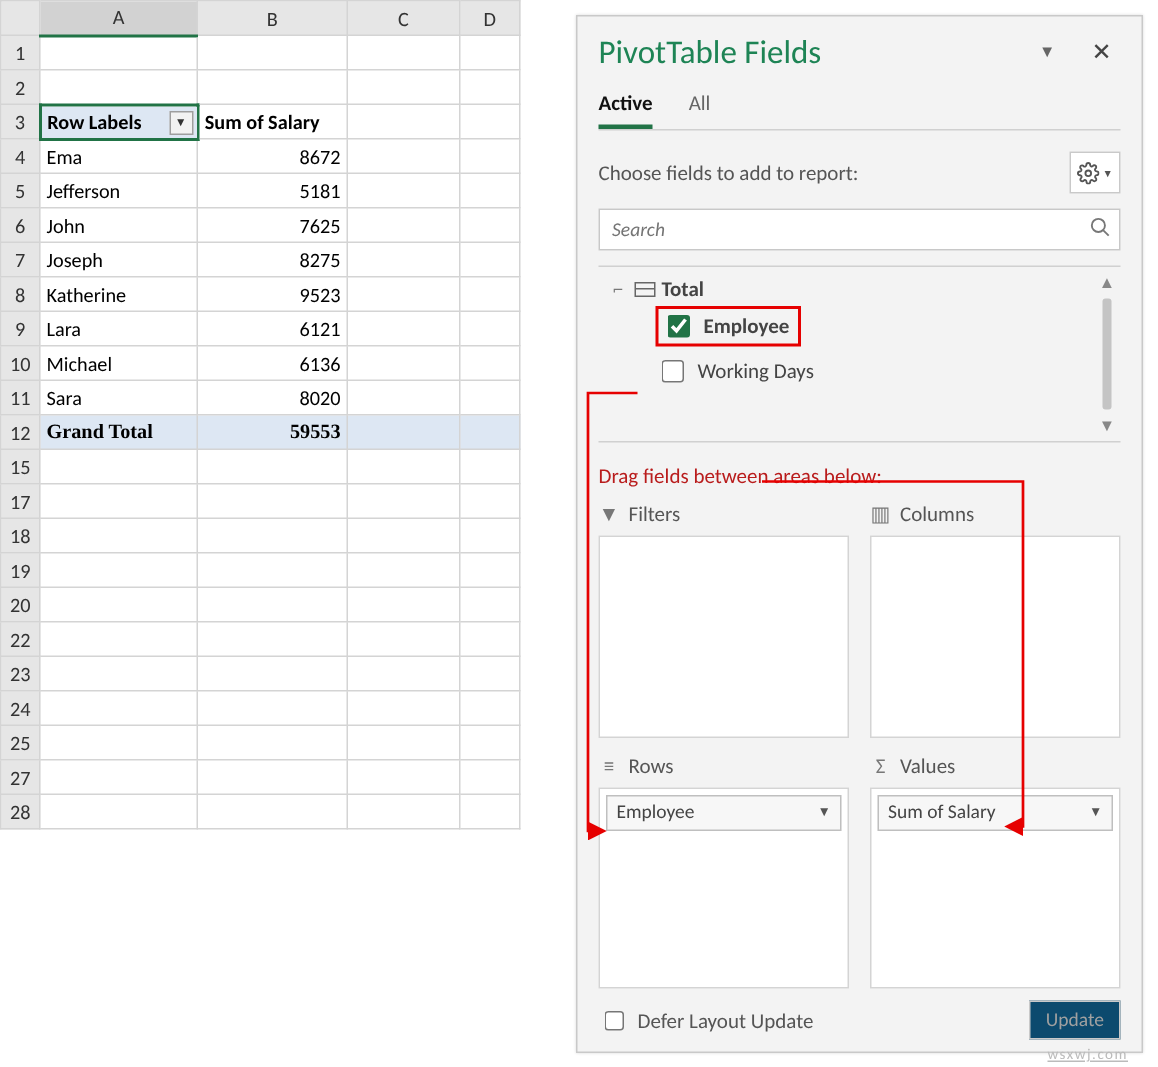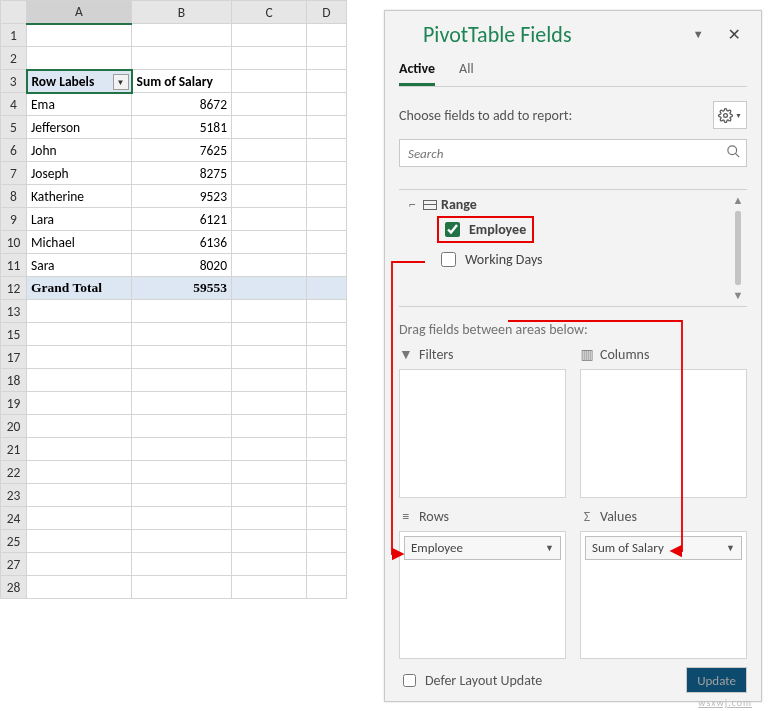--- a/index.html
+++ b/index.html
@@ -18,48 +18,48 @@
   .colD { width: 40px; }
 
   .pt-corner { position: relative; background: #dde7f3 !important; font-weight: bold; border: 2px solid #217346 !important; }
   .pt-corner .dropdown-btn { position: absolute; right: 2px; top: 3px; width: 16px; height: 16px; border: 1px solid #9e9e9e; background: #f2f2f2; display: flex; align-items: center; justify-content: center; font-size: 8px; color: #333; }
   .pt-sum-hdr { font-weight: bold; background:#fff; }
   .pt-total-row td { background: #dde7f3 !important; font-weight: bold; font-family: Liberation Serif, serif; }
   .num { text-align: right; }
 
   
   .panel { position: absolute; right: 10px; top: 10px; width: 378px; height: 692px; background: #f3f3f3; border: 1px solid #c9c9c9; box-shadow: 0 0 2px rgba(0,0,0,.15); display: flex; flex-direction: column; padding: 10px 14px 8px 14px; color: #444; }
-  .panel-title { display: flex; align-items: center; justify-content: flex-end; margin-left: 24px; }
+  .panel-title { display: flex; align-items: center; justify-content: flex-end; }
   .panel-title h2 { margin: 0; font-weight: normal; font-size: 22px; color: #1e8455; flex: 1; }
   .panel-title .caret { font-size: 11px; color: #666; margin: 0 18px 0 6px; }
   .panel-title .close { font-size: 16px; color: #444; background: none; border: none; }
 
   .tabs { display: flex; gap: 24px; margin-top: 12px; font-size: 14px; border-bottom: 1px solid #d0d0d0; }
   .tab { padding: 0 0 6px 0; color: #666; cursor: pointer; }
   .tab.active { color: #111; font-weight: 600; border-bottom: 3px solid #217346; }
 
   .choose-row { display:flex; align-items:center; justify-content: space-between; margin: 14px 0 10px; font-size: 14px; color: #555;}
   .gear-btn { width: 34px; height: 28px; border: 1px solid #c9c9c9; background: #fff; display:flex; align-items:center; justify-content:center; font-size:8px; }
 
-  .search { position: relative; margin-bottom: 22px; }
+  .search { position: relative; margin-bottom: 10px; }
   .search input { width: 100%; height: 28px; border: 1px solid #c8c8c8; padding: 0 28px 0 8px; background: #fff; font-size: 13px; color: #888; font-style: italic; }
   .search .mag { position: absolute; right: 6px; top: 5px; font-size: 14px; color: #777; }
 
   .fields-box { height: 118px; border-top: 1px solid #d0d0d0; border-bottom: 1px solid #d0d0d0; display: flex; }
   .field-tree { flex: 1; padding-top: 6px; font-size: 14px; }
   .tree-range { display:flex; align-items:center; gap:4px; padding-left: 6px; }
   .tree-range .row-icon { width:14px; height:10px; border:1px solid #666; display:inline-block; position:relative; }
   .tree-range .row-icon::before { content:""; position:absolute; left:0; right:0; top:3px; height:1px; background:#666; }
   .field-item { display:flex; align-items:center; gap:6px; padding: 3px 0 3px 38px; }
   .field-item input[type=checkbox] { width:15px; height:15px; accent-color:#217346; }
   .boxed { border: 2.5px solid #e60000; padding: 1px 6px 1px 2px; display:inline-flex; align-items:center; gap:6px; }
   .fields-scroll { width: 18px; display:flex; flex-direction:column; justify-content:space-between; align-items:center; color:#888; font-size:11px; padding:4px 0; }
   .scroll-thumb { width: 6px; flex: 1; background: #c4c4c4; margin: 4px 0; border-radius: 2px; }
 
-  .drag-label { margin: 14px 0 8px; font-size: 14px; color: #737373; }
+  .drag-label { margin: 14px 0 8px; font-size: 14px; color: #b91c1c; }
   .areas { flex: 1; display: grid; grid-template-columns: 1fr 1fr; grid-template-rows: 1fr 1fr; gap: 10px 14px; }
   .area { display:flex; flex-direction:column; }
   .area-hdr { display:flex; align-items:center; gap:6px; font-size: 14px; color: #555; margin-bottom: 6px; }
   .area-body { flex:1; border: 1px solid #d4d4d4; background: #fff; padding: 4px; }
   .area-item { height: 24px; border: 1px solid #bfbfbf; background: #f7f7f7; display:flex; align-items:center; justify-content: space-between; padding: 0 6px; font-size: 13px; }
   .area-item .caret2 { font-size: 9px; color:#555; }
 
   .footer { display:flex; align-items:center; justify-content: space-between; margin-top: 8px; }
   .defer { display:flex; align-items:center; gap:6px; font-size: 14px; color:#555; }
   .update-btn { height: 26px; padding: 0 10px; border: 1px solid #c9c9c9; background: #0c4a6e; color: #a0a0a0; font-size: 13px; }
@@ -172,27 +172,20 @@
           <td></td>
         </tr>
   <tr class="pt-total-row">
           <th class="row-hdr">12</th>
           <td>Grand Total</td>
           <td class="num">59553</td>
           <td></td>
           <td></td>
         </tr>
   <tr>
-          <th class="row-hdr">13</th>
-          <td></td>
-          <td></td>
-          <td></td>
-          <td></td>
-        </tr>
-  <tr>
           <th class="row-hdr">15</th>
           <td></td>
           <td></td>
           <td></td>
           <td></td>
         </tr>
   <tr>
           <th class="row-hdr">17</th>
           <td></td>
           <td></td>
@@ -208,27 +201,20 @@
         </tr>
   <tr>
           <th class="row-hdr">19</th>
           <td></td>
           <td></td>
           <td></td>
           <td></td>
         </tr>
   <tr>
           <th class="row-hdr">20</th>
-          <td></td>
-          <td></td>
-          <td></td>
-          <td></td>
-        </tr>
-  <tr>
-          <th class="row-hdr">21</th>
           <td></td>
           <td></td>
           <td></td>
           <td></td>
         </tr>
   <tr>
           <th class="row-hdr">22</th>
           <td></td>
           <td></td>
           <td></td>
@@ -304,21 +290,21 @@
           <line x1="21" y1="21" x2="15" y2="15"></line>
         </svg>
     </span>
   </div>
 
   <div class="fields-box">
     <div class="field-tree">
       <div class="tree-range">
         <span class="ico">⌐</span>
         <span class="row-icon"></span>
-        <b>Range</b>
+        <b>Total</b>
       </div>
       <div class="field-item">
         <span class="boxed">
           <input type="checkbox" checked="" style="">
           <b>Employee</b>
         </span>
       </div>
       <div class="field-item">
         <input type="checkbox" style="">
         <span>Working Days</span>

